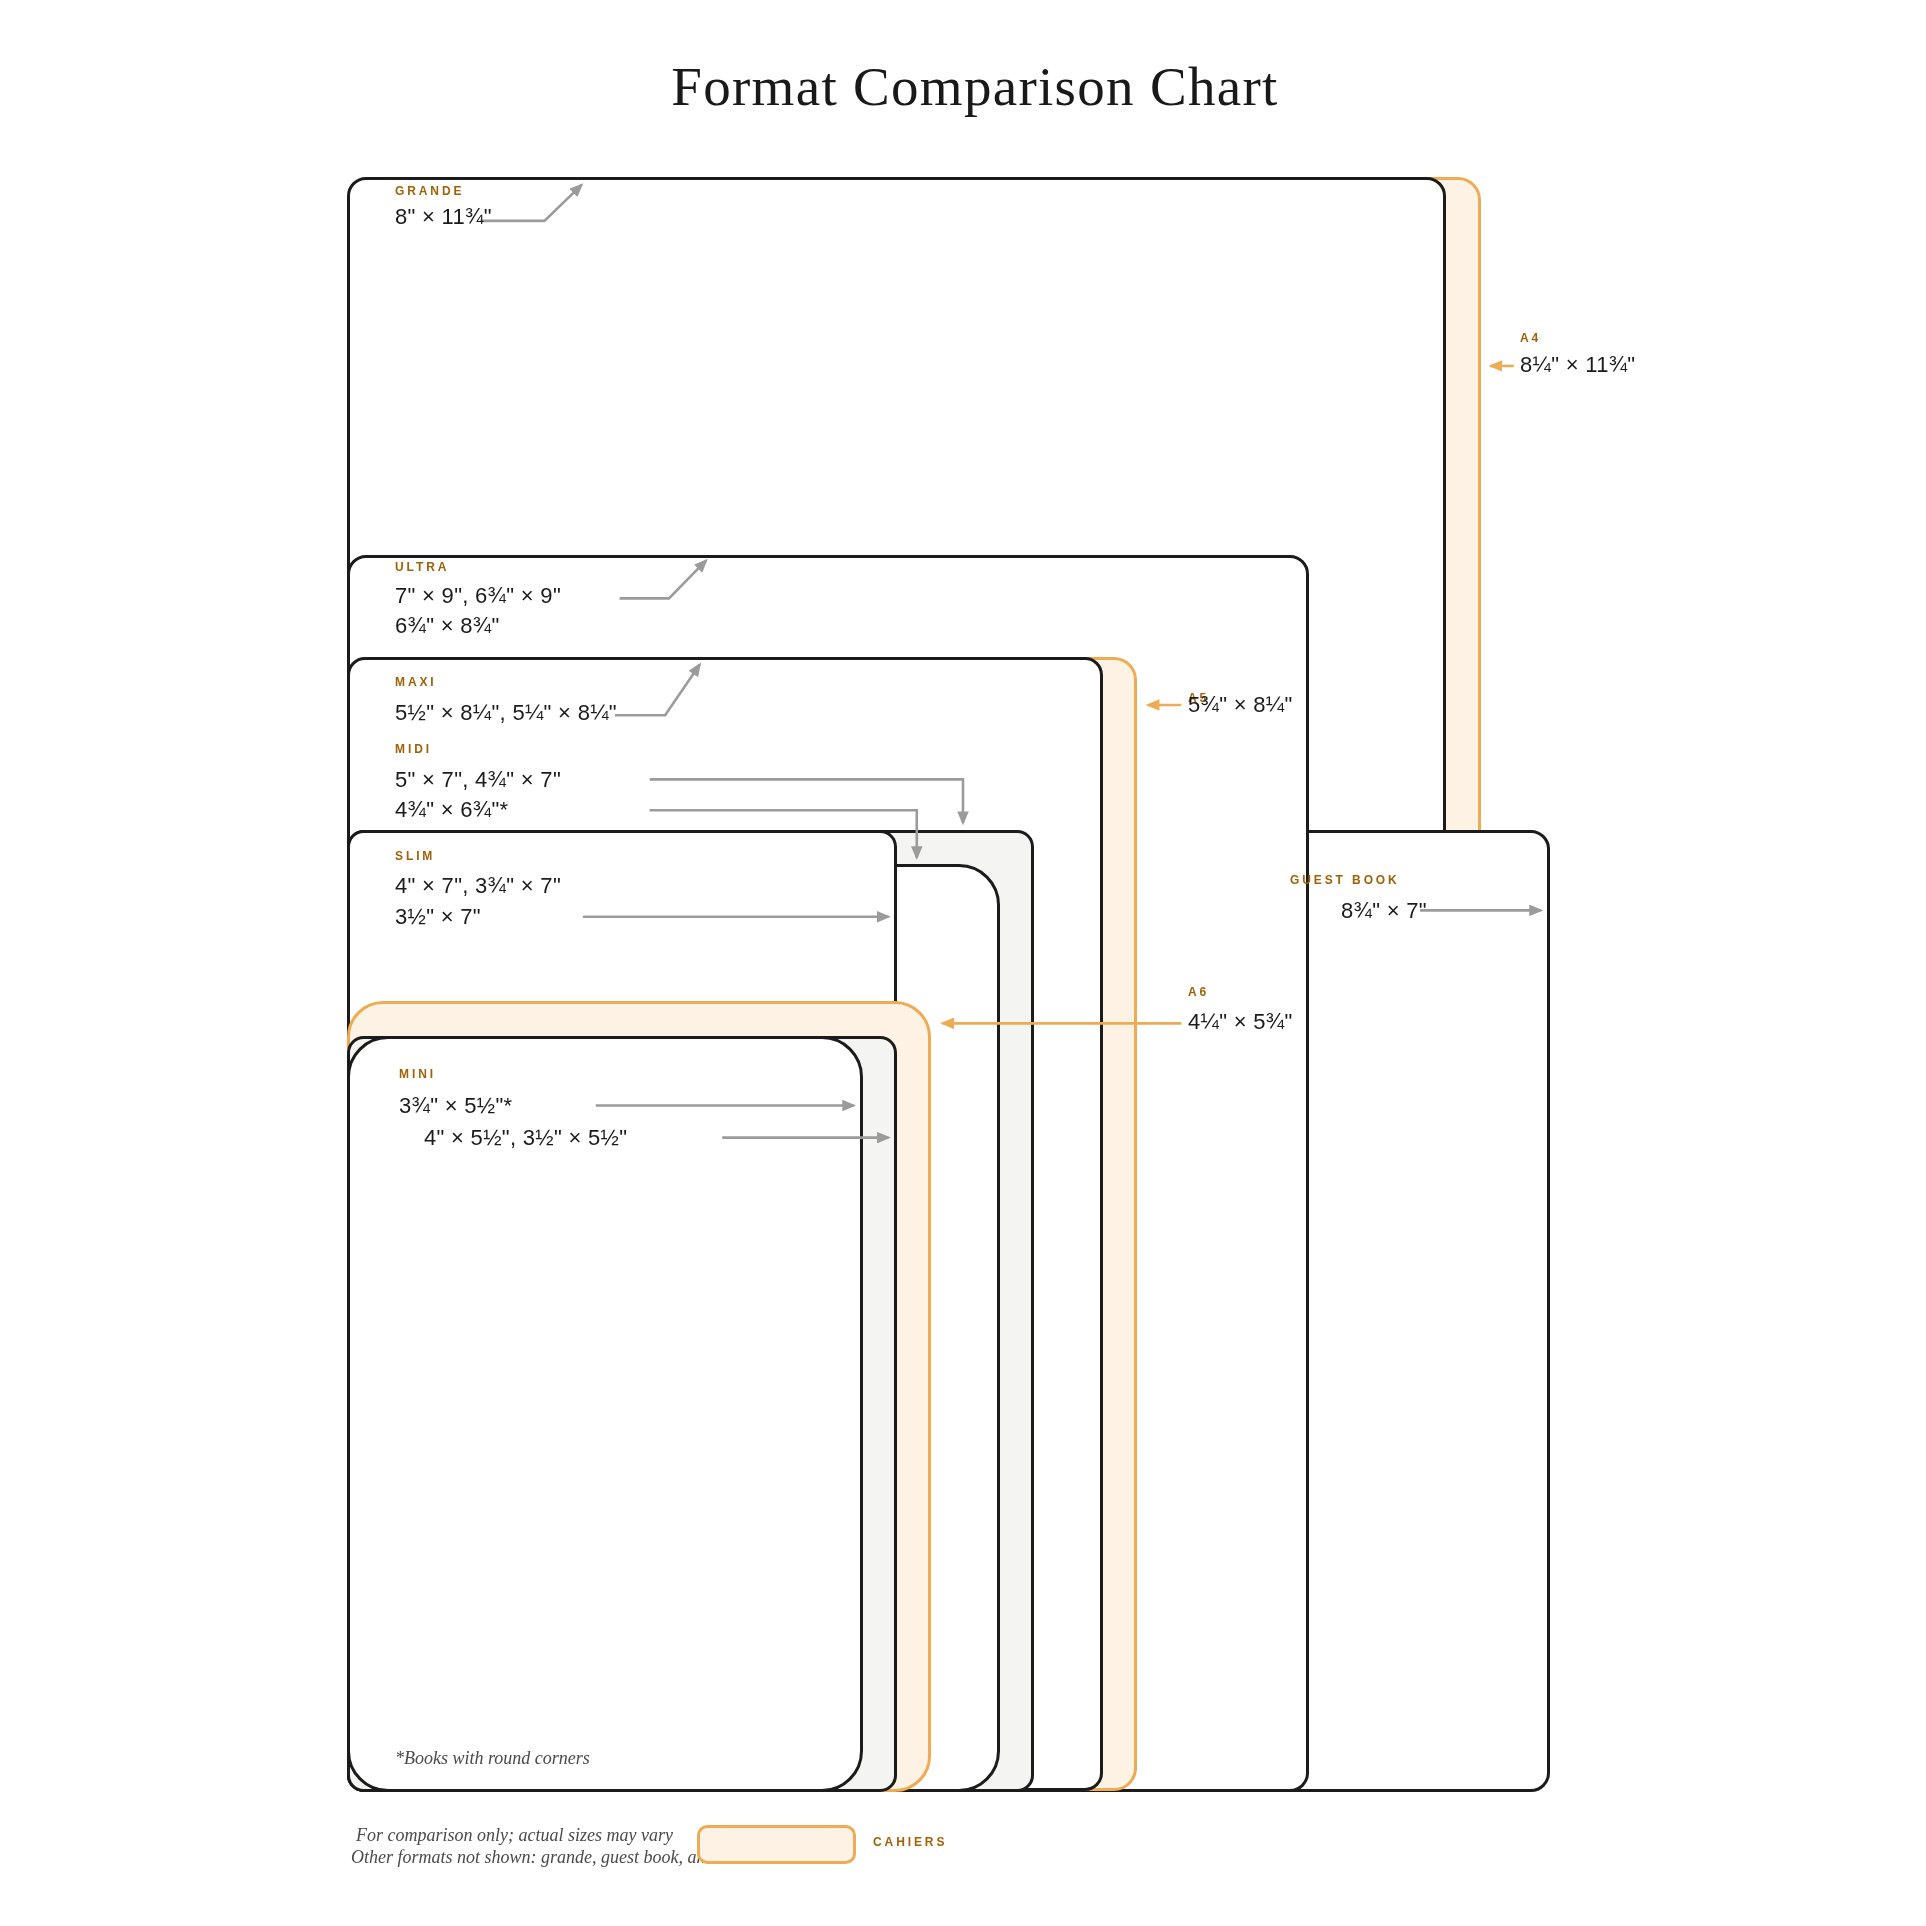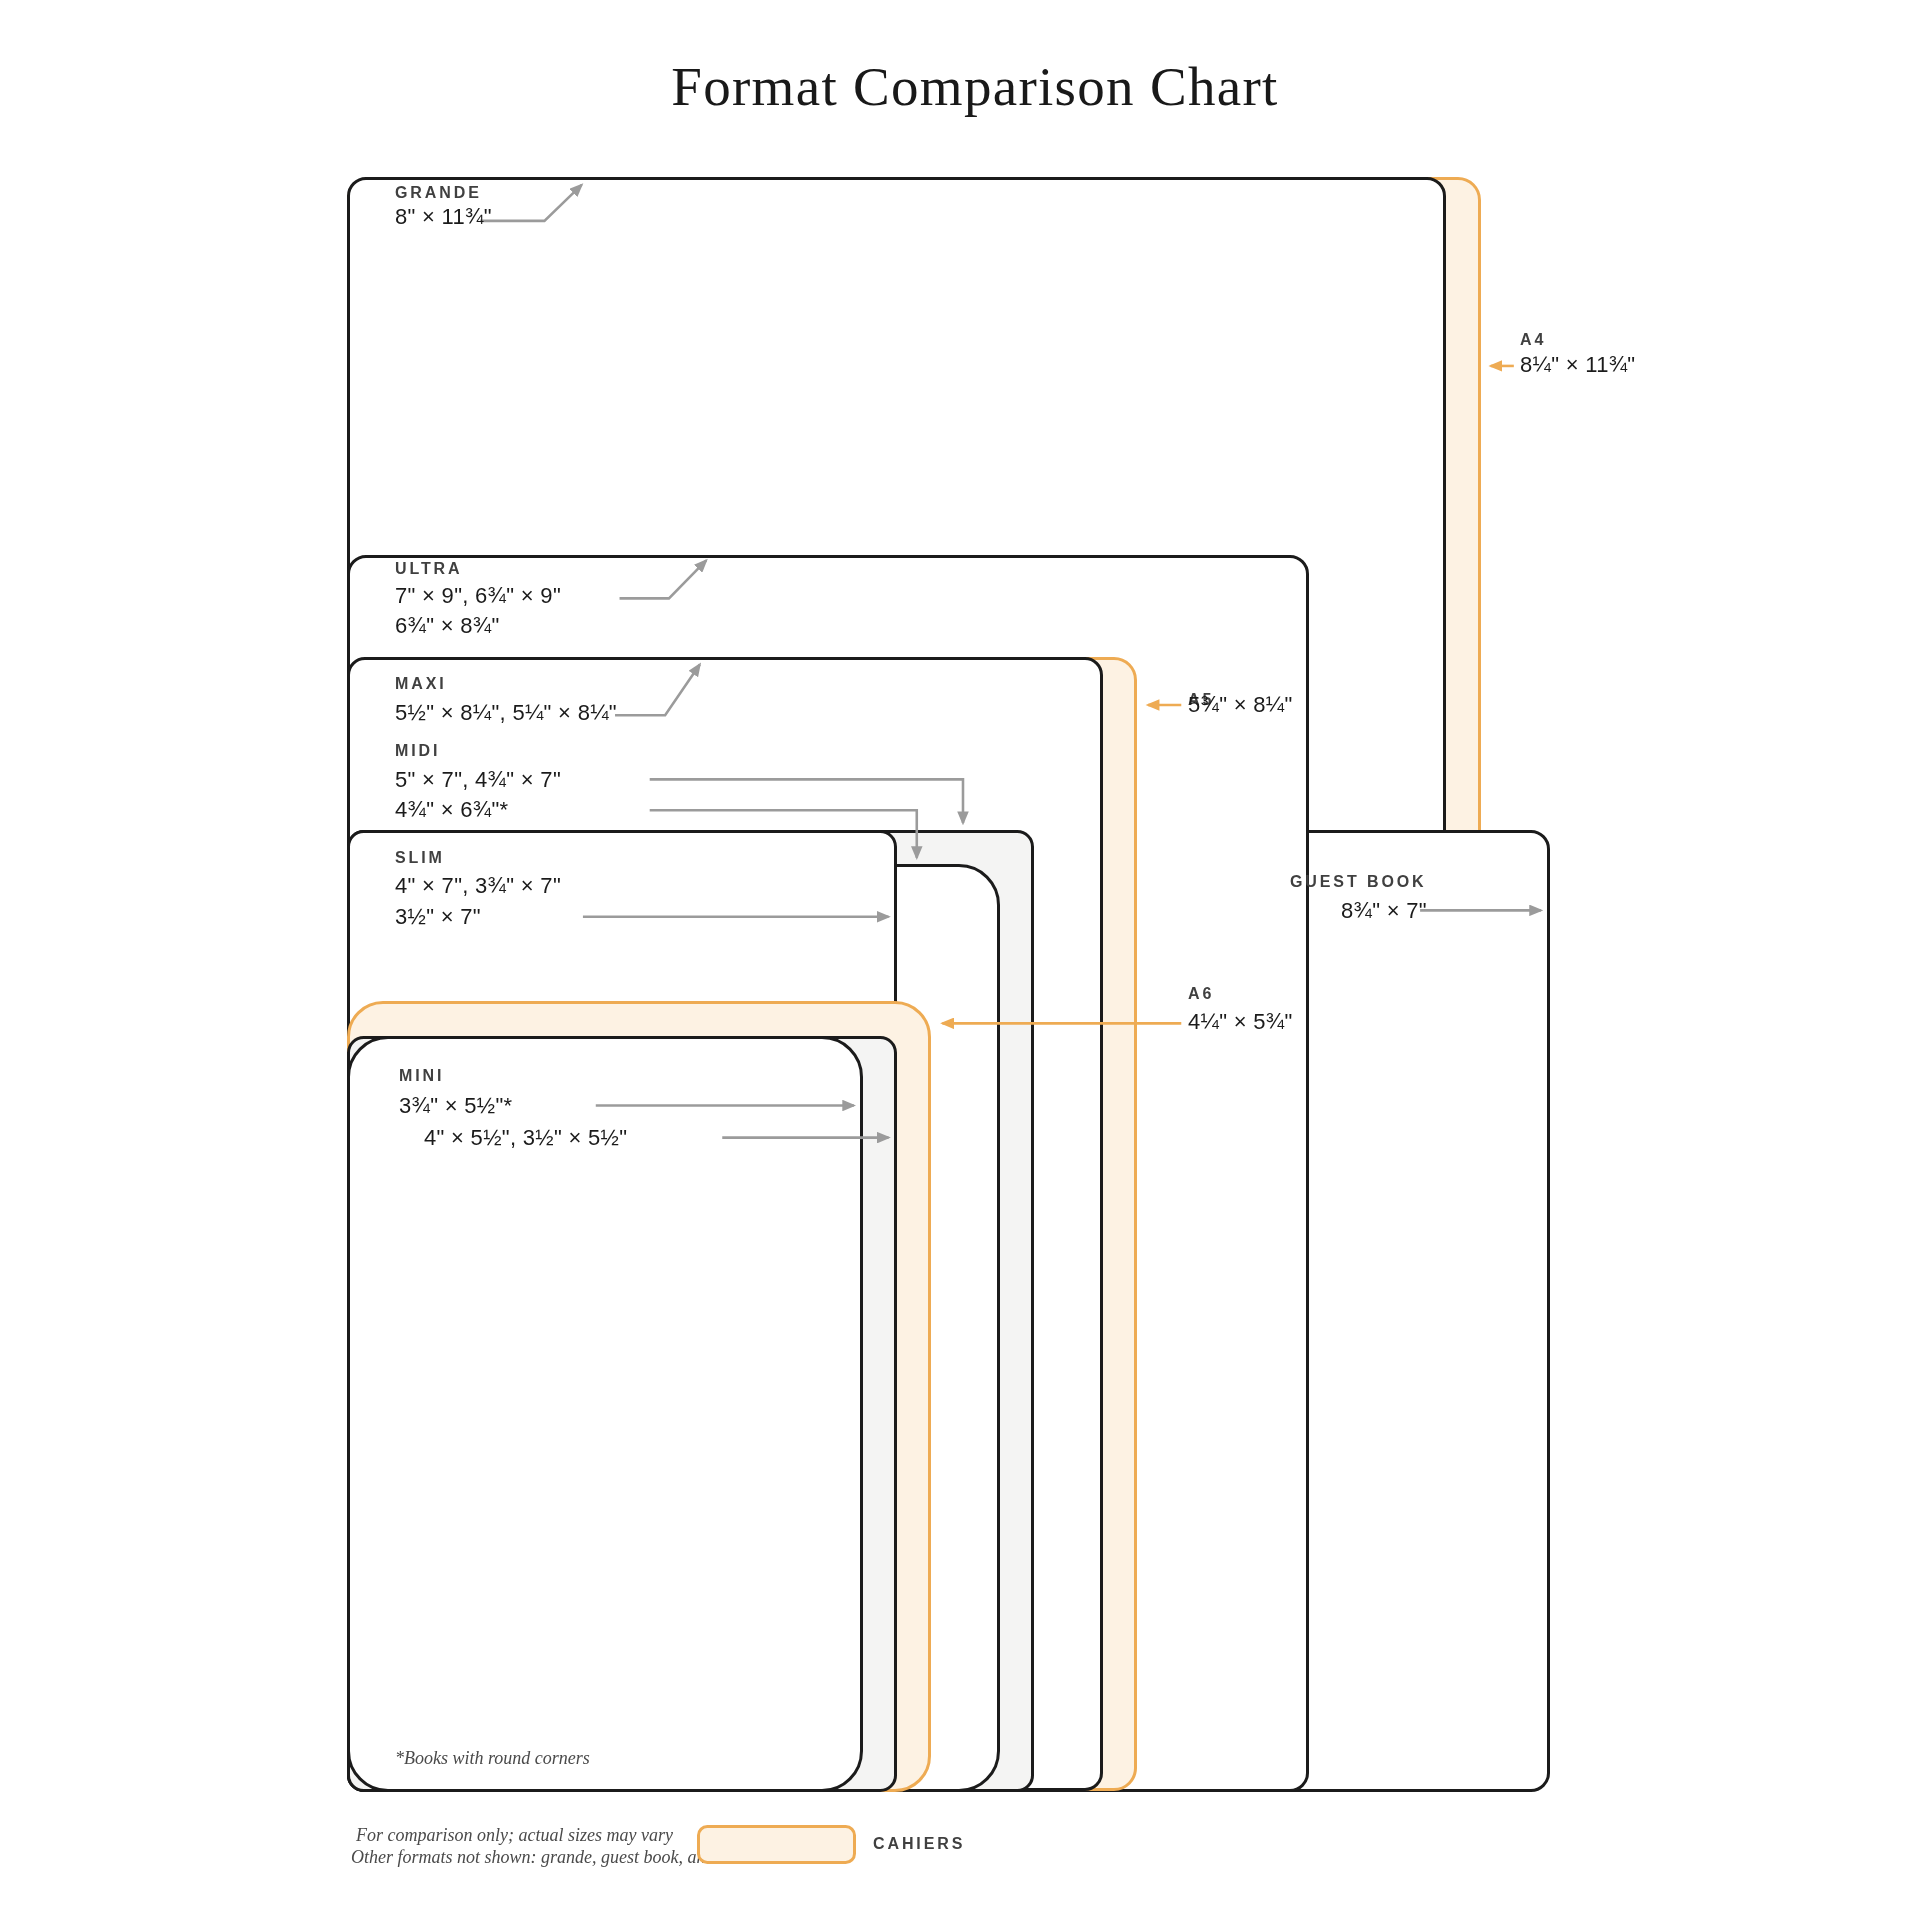--- a/index.html
+++ b/index.html
@@ -18,21 +18,21 @@
   .r-ultra     {left:347px;top:555px;  width:962px;height:1237px;border-radius:19px;}
   .r-a5        {left:347px;top:657px; width:790px;height:1134px;border-radius:23px;}
   .r-maxi      {left:347px;top:657px; width:756px;height:1134px;border-radius:18px;}
   .r-midi      {left:347px;top:830px; width:687px;height:962px;border-radius:16.7px;}
   .r-midiround {left:347px;top:864px; width:653px;height:928px;border-radius:41px;}
   .r-slim      {left:347px;top:830px; width:550px; height:962px;border-radius:16.7px;}
   .r-a6        {left:347px;top:1001px; width:584px; height:791px;border-radius:36px;}
   .r-mini4     {left:347px;top:1036px; width:550px; height:756px;border-radius:16.7px;}
   .r-miniround {left:347px;top:1036px; width:516px; height:756px;border-radius:41px;}
 
-  .lbl{position:absolute;font-weight:700;font-size:16px;letter-spacing:2.9px;color:#404040;white-space:nowrap;}
+  .lbl{position:absolute;font-weight:700;font-size:12px;letter-spacing:2.9px;color:#a16207;white-space:nowrap;}
   .sz {position:absolute;font-weight:400;font-size:22px;letter-spacing:0.3px;color:#1b1b1b;white-space:nowrap;}
   .note{position:absolute;font-style:italic;font-size:18px;color:#4a4a4a;white-space:nowrap;font-family:Liberation Serif, serif;}
 
   
   .p-grande-l {left:395px;top:184px;}   .p-grande-s {left:395px;top:204px;}
   .p-ultra-l  {left:395px;top:560px;}   .p-ultra-s1 {left:395px;top:583px;}  .p-ultra-s2{left:395px;top:613px;}
   .p-maxi-l   {left:395px;top:675px;}  .p-maxi-s   {left:395px;top:700px;}
   .p-midi-l   {left:395px;top:742px;}  .p-midi-s1  {left:395px;top:767px;} .p-midi-s2{left:395px;top:797px;}
   .p-slim-l   {left:395px;top:849px;}  .p-slim-s1  {left:395px;top:873px;} .p-slim-s2{left:395px;top:904px;}
   .p-mini-l   {left:399px;top:1067px;text-align:center;}  .p-mini-s1  {left:399px;top:1093px;} .p-mini-s2{left:424px;top:1125px;}

